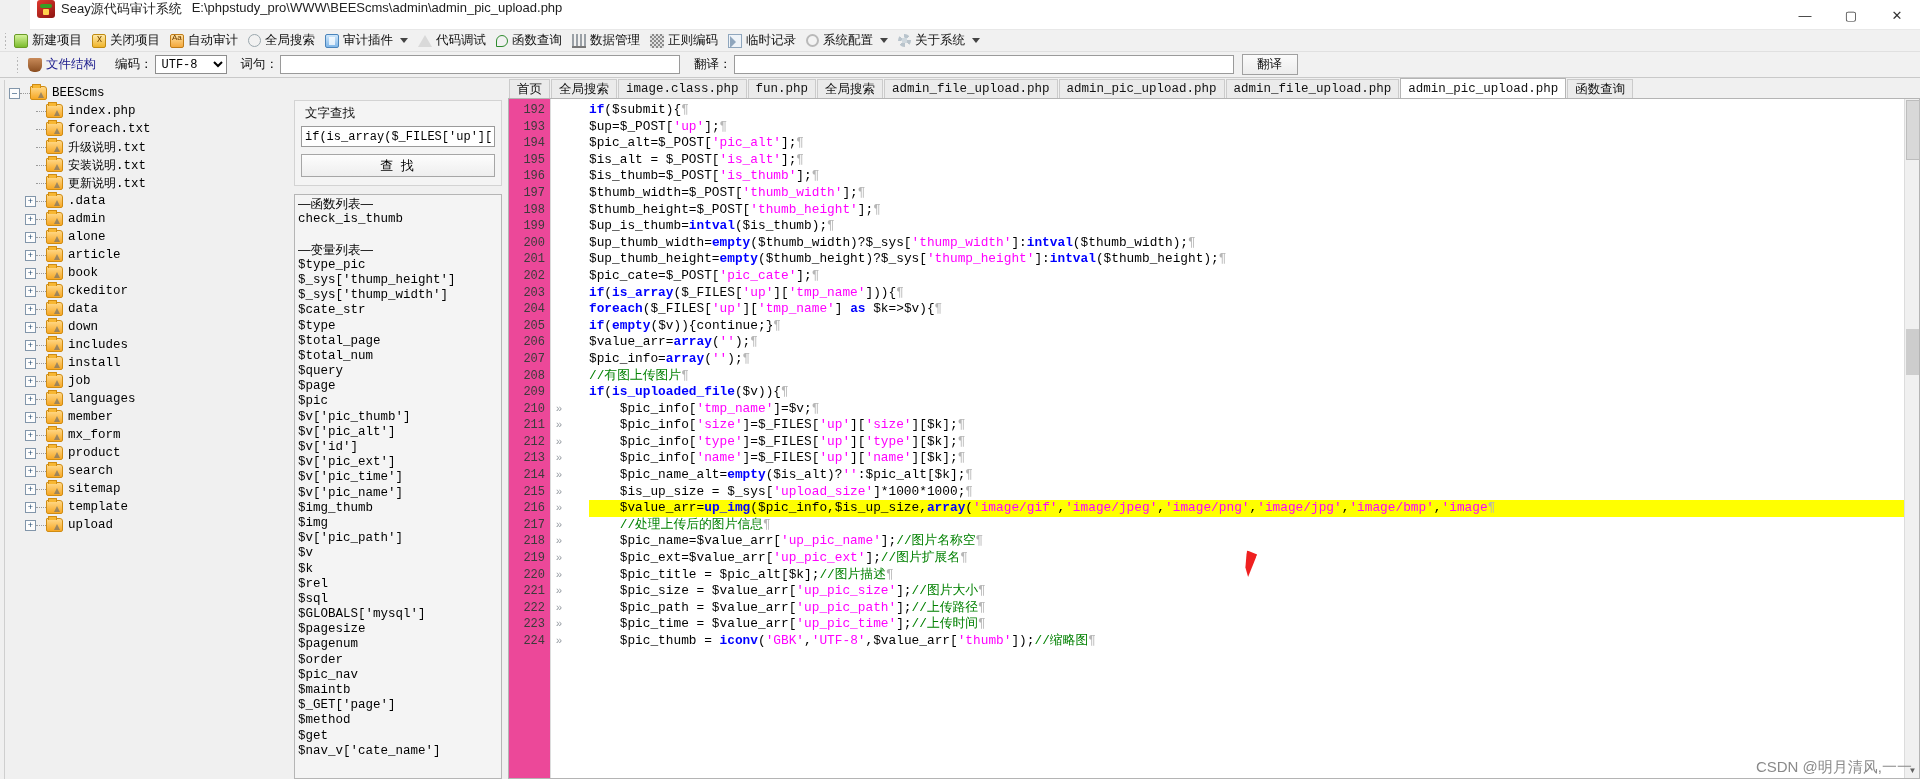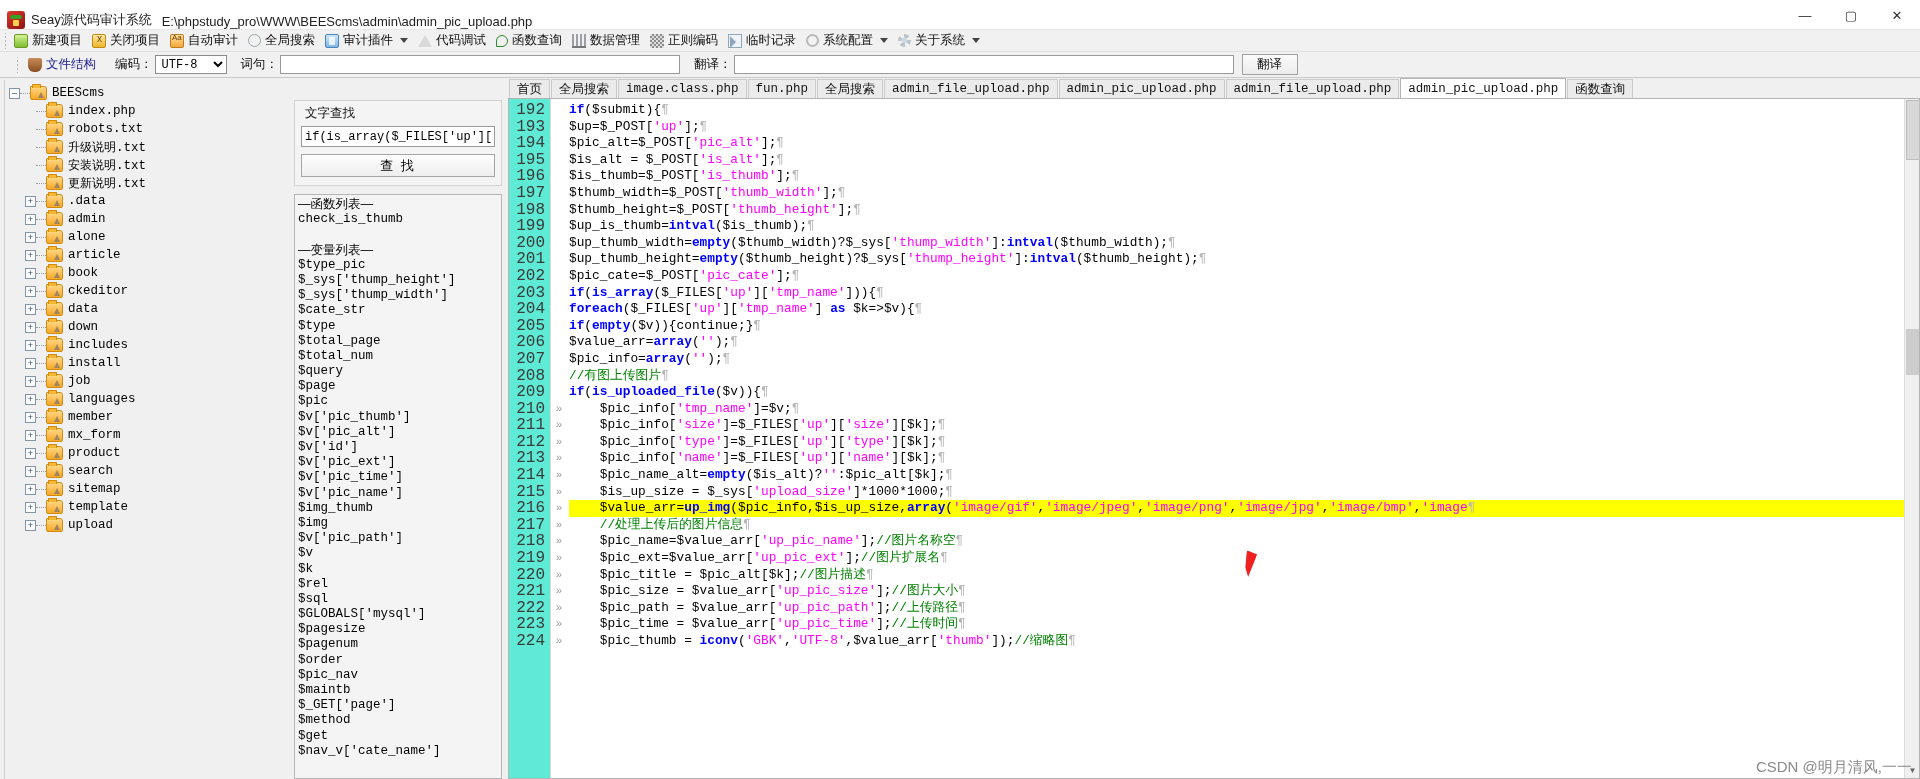--- a/index.html
+++ b/index.html
@@ -11,23 +11,24 @@
     font-family: "Liberation Sans", sans-serif;
     font-size: 12px;
     color: #000;
   }
 
   
   #titlebar {
     height: 30px;
     background: #ffffff;
     display: flex;
-    align-items: flex-end;
+    align-items: flex-start;
     border-bottom: 1px solid #e8e8e8;
     position: relative;
+    margin-left: 30px;
   }
   #app-icon {
     width: 18px; height: 18px;
     margin: 0 6px 0 7px;
     background: linear-gradient(145deg,#e03a2f,#8c1410);
     border-radius: 3px;
     position: relative;
     flex: 0 0 auto;
   }
   #app-icon::before {
@@ -328,26 +329,26 @@
   #code-wrap {
     flex: 1 1 auto;
     display: flex;
     background: #ffffff;
     border: 1px solid #b4b4b4;
     overflow: hidden;
     position: relative;
   }
   #gutter {
     flex: 0 0 42px;
-    background: #5eead4;
+    background: #ec4899;
     border-right: 1px solid #dcdcdc;
     text-align: right;
     padding: 3px 5px 0 0;
     font-family: "Liberation Mono", monospace;
-    font-size: 16px;
+    font-size: 12px;
     line-height: 16.6px;
     color: #3b3b3b;
     user-select: none;
   }
   #fold-col {
     flex: 0 0 16px;
     background:#ffffff;
     padding-top:3px;
     font-family:"Liberation Mono", monospace;
     font-size:11px;
@@ -357,20 +358,21 @@
   }
   #code {
     flex: 1 1 auto;
     padding: 3px 0 0 2px;
     font-family: "Liberation Mono", monospace;
     font-size: 12.8px;
     line-height: 16.6px;
     white-space: pre;
     overflow: hidden;
     position: relative;
+    margin-left: 20px;
   }
   #code .ln { height: 16.6px; white-space: pre; }
   #code .ln.hl { background: #ffff00; }
   .kw   { color: #0000ff; font-weight: bold; }
   .str  { color: #ff00ff; }
   .cmt  { color: #008000; }
   .idt  { color:#b6b6b6; }
 
   
   #vscroll {
@@ -530,21 +532,21 @@
         <div class="tnode" style="padding-left: 20px;">
           <span class="tspacer"></span>
           <span class="tdash"></span>
           <span class="tfolder"></span>
           <span class="tlabel">index.php</span>
         </div>
         <div class="tnode" style="padding-left: 20px;">
           <span class="tspacer"></span>
           <span class="tdash"></span>
           <span class="tfolder"></span>
-          <span class="tlabel">robots.txt</span>
+          <span class="tlabel">foreach.txt</span>
         </div>
         <div class="tnode" style="padding-left: 20px;">
           <span class="tspacer"></span>
           <span class="tdash"></span>
           <span class="tfolder"></span>
           <span class="tlabel"><span class="cjk">升级说明</span>.txt</span>
         </div>
         <div class="tnode" style="padding-left: 20px;">
           <span class="tspacer"></span>
           <span class="tdash"></span>

